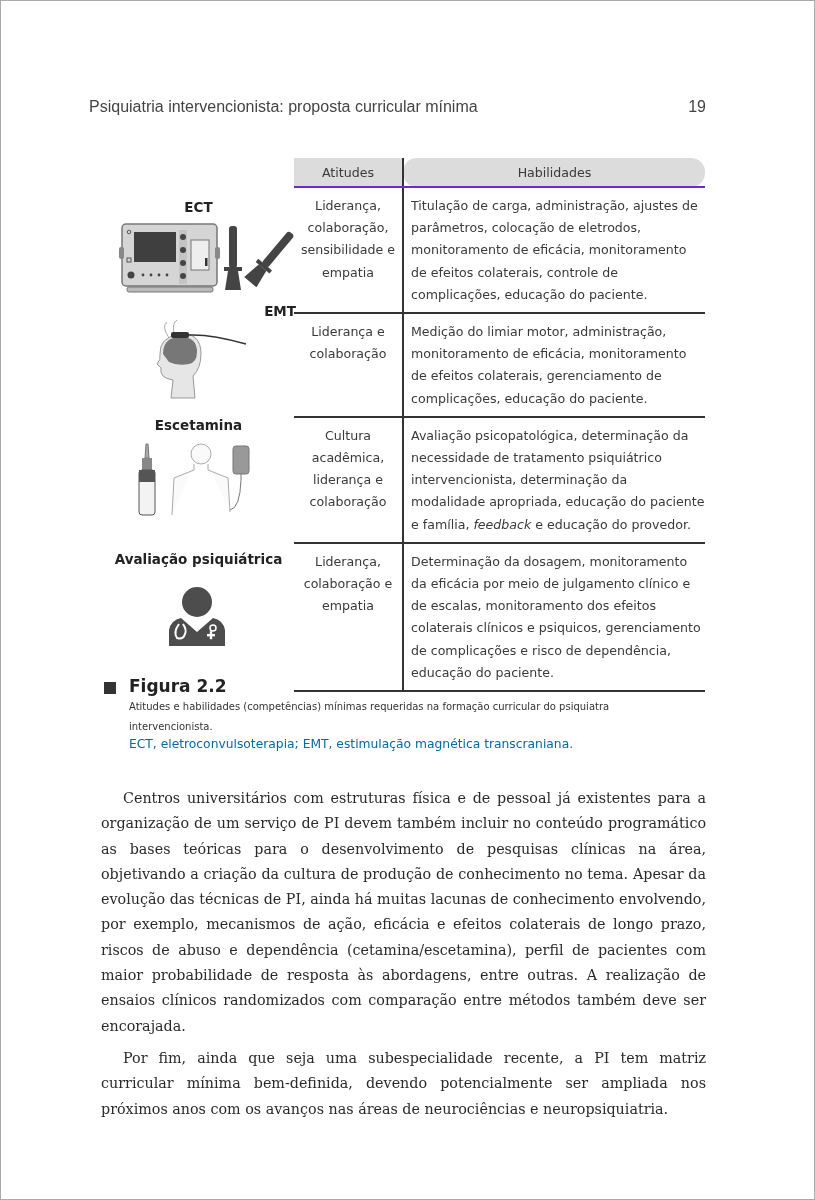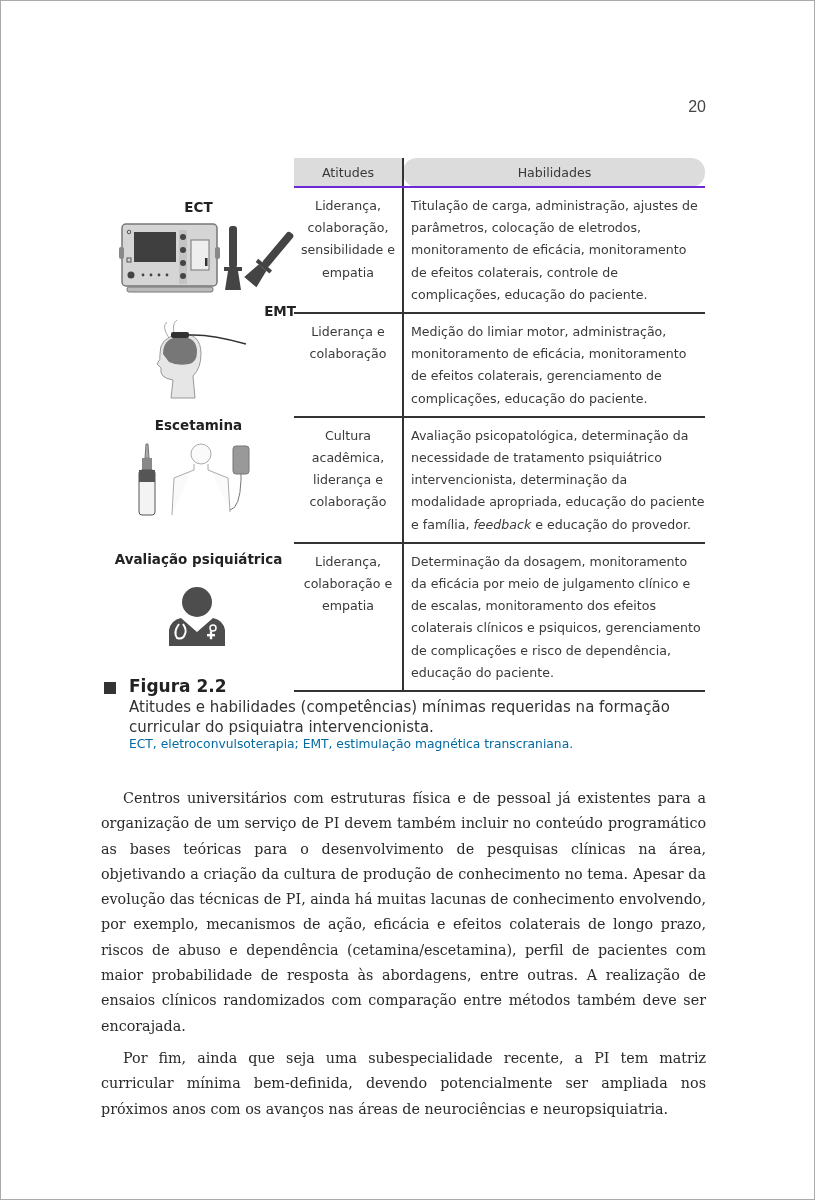--- a/index.html
+++ b/index.html
@@ -12,33 +12,34 @@
   .tbl th { background:#dcdcdc; font-weight:normal; height:28px; padding:0; border-bottom:2px solid #6d28d9; }
   .tbl td { vertical-align:top; padding:7px 0 6px 0; line-height:22.2px; border-bottom:2px solid #333; }
   .tbl .c1 { width:108px; text-align:center; border-right:2px solid #333; }
   .tbl .c2 { padding-left:7px; }
   .tbl th.c2 { text-align:center; padding-left:0;border-radius:14px; }
   .lab { position:absolute; width:195px; text-align:center; font-family:"DejaVu Sans", sans-serif; font-weight:bold; font-size:13.5px; color:#222; line-height:20px; }
   .ill { position:absolute; }
   .cap { position:absolute; left:103px; top:675px; width:600px; font-family:"DejaVu Sans", sans-serif; color:#333; }
   .cap .sq { position:absolute; left:0; top:6px; width:12px; height:12px; background:#333; }
   .cap .ttl { position:absolute; left:25px; top:0; font-size:17px; font-weight:bold; color:#222; }
-  .cap .desc { position:absolute; left:25px; top:21px; width:560px; font-size:15px; line-height:20px; }
+  .cap .desc { position:absolute; left:25px; top:21px; width:560px; font-size:10px; line-height:20px; }
   .cap .abbr { position:absolute; left:25px; top:61px; width:580px; font-size:12.3px; color:#0369a1; }
   .body-text { position:absolute; left:100px; top:785px; width:605px; font-family:"DejaVu Serif", serif; font-size:14.3px; color:#2a2a2a; line-height:25.3px; text-align:justify; }
   .body-text p { margin:0; text-indent:22px; }
   .body-text p + p { margin-top:7px; }
 </style>
 </head>
 <body>
 
 <div class="page">
 
   <div class="running-head">
-    <span class="pn">20</span>
+    <span>Psiquiatria intervencionista: proposta curricular mínima</span>
+    <span class="pn">19</span>
   </div>
 
   <div class="fig">
 
     <div class="lab" style="left:0; top:39px;">ECT</div>
     <svg class="ill" style="left:18px; top:62px;" width="180" height="75" viewBox="0 0 180 75">
       <rect x="3" y="4" width="95" height="62" rx="4" fill="#d5d5d5" stroke="#777" stroke-width="1.5"></rect>
       <rect x="0" y="27" width="5" height="12" rx="2" fill="#888"></rect>
       <rect x="96" y="27" width="5" height="12" rx="2" fill="#888"></rect>
       <rect x="8" y="67" width="86" height="5" rx="2" fill="#bbb" stroke="#777"></rect>

